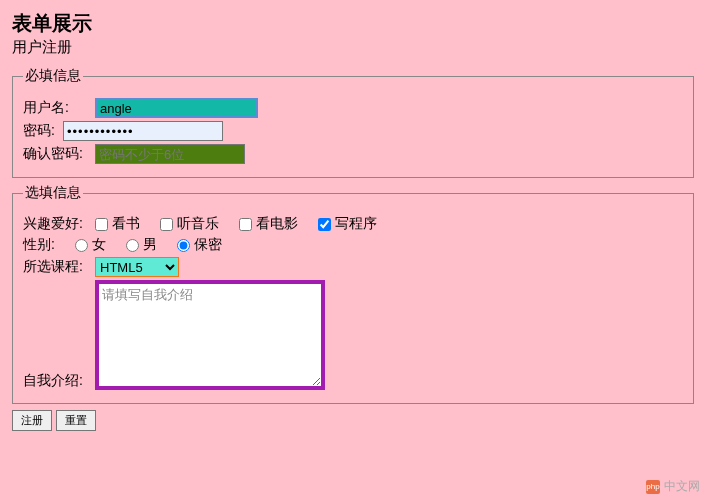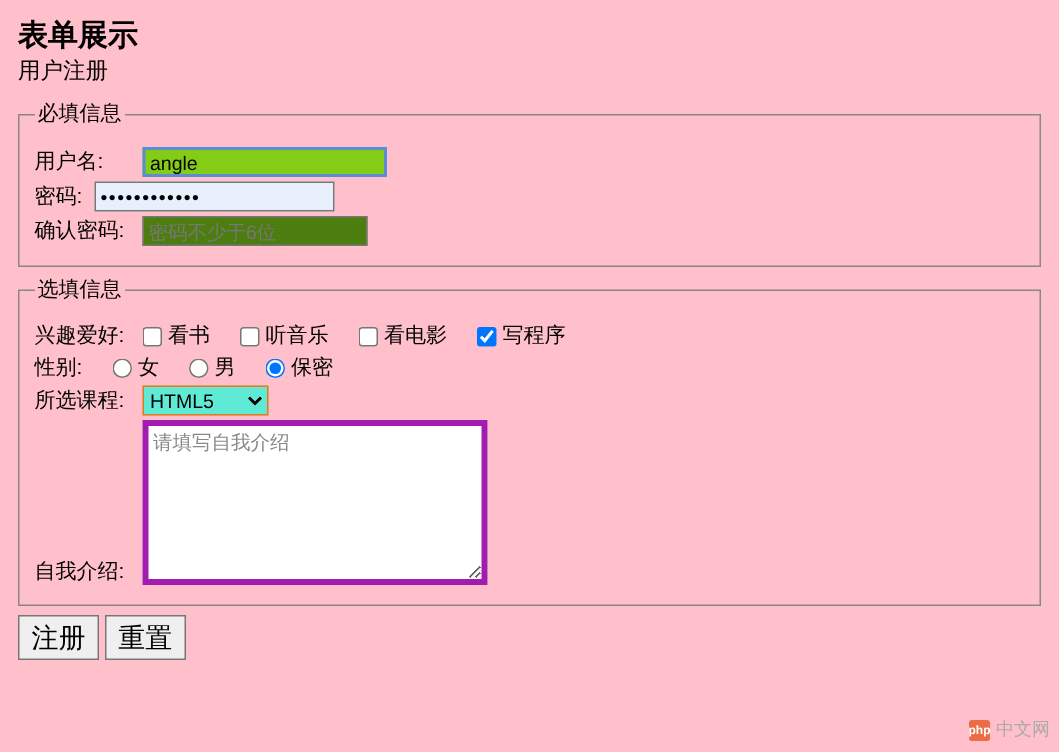--- a/index.html
+++ b/index.html
@@ -47,21 +47,21 @@
       min-width: 72px;
       white-space: nowrap;
     }
     input[type="text"], input[type="password"] {
       font-size: 13px;
       height: 20px;
       padding: 1px 3px;
     }
     .username-input {
       width: 163px;
-      background: #84cc16;
+      background: #14b8a6;
       border: 2px solid #5a8dd6;
       outline: none;
     }
     .password-input {
       width: 160px;
       background: #e8f0fe;
       border: 1px solid #767676;
       letter-spacing: 1px;
     }
     .confirm-input {
@@ -100,21 +100,21 @@
       resize: both;
       font-family: Arial, "Microsoft YaHei", sans-serif;
     }
     textarea::placeholder {
       color: #888;
     }
     .buttons {
       margin-top: 4px;
     }
     button {
-      font-size: 18px;
+      font-size: 11px;
       padding: 2px 8px;
       background: #efefef;
       border: 1px solid #767676;
       cursor: pointer;
       font-family: Arial, "Microsoft YaHei", sans-serif;
     }
     .watermark {
       position: absolute;
       right: 6px;
       bottom: 6px;
@@ -127,21 +127,21 @@
     .watermark .logo {
       width: 14px;
       height: 14px;
       background: #eb6d45;
       border-radius: 2px;
       display: inline-flex;
       align-items: center;
       justify-content: center;
       color: #fff;
       font-size: 8px;
-      font-weight: bold;
+      font-weight: normal;
     }
   </style>
 </head>
 <body>
 
 <h2 class="page-title">表单展示</h2>
 <h3 class="section-title">用户注册</h3>
 
 <fieldset>
   <legend>必填信息</legend>

